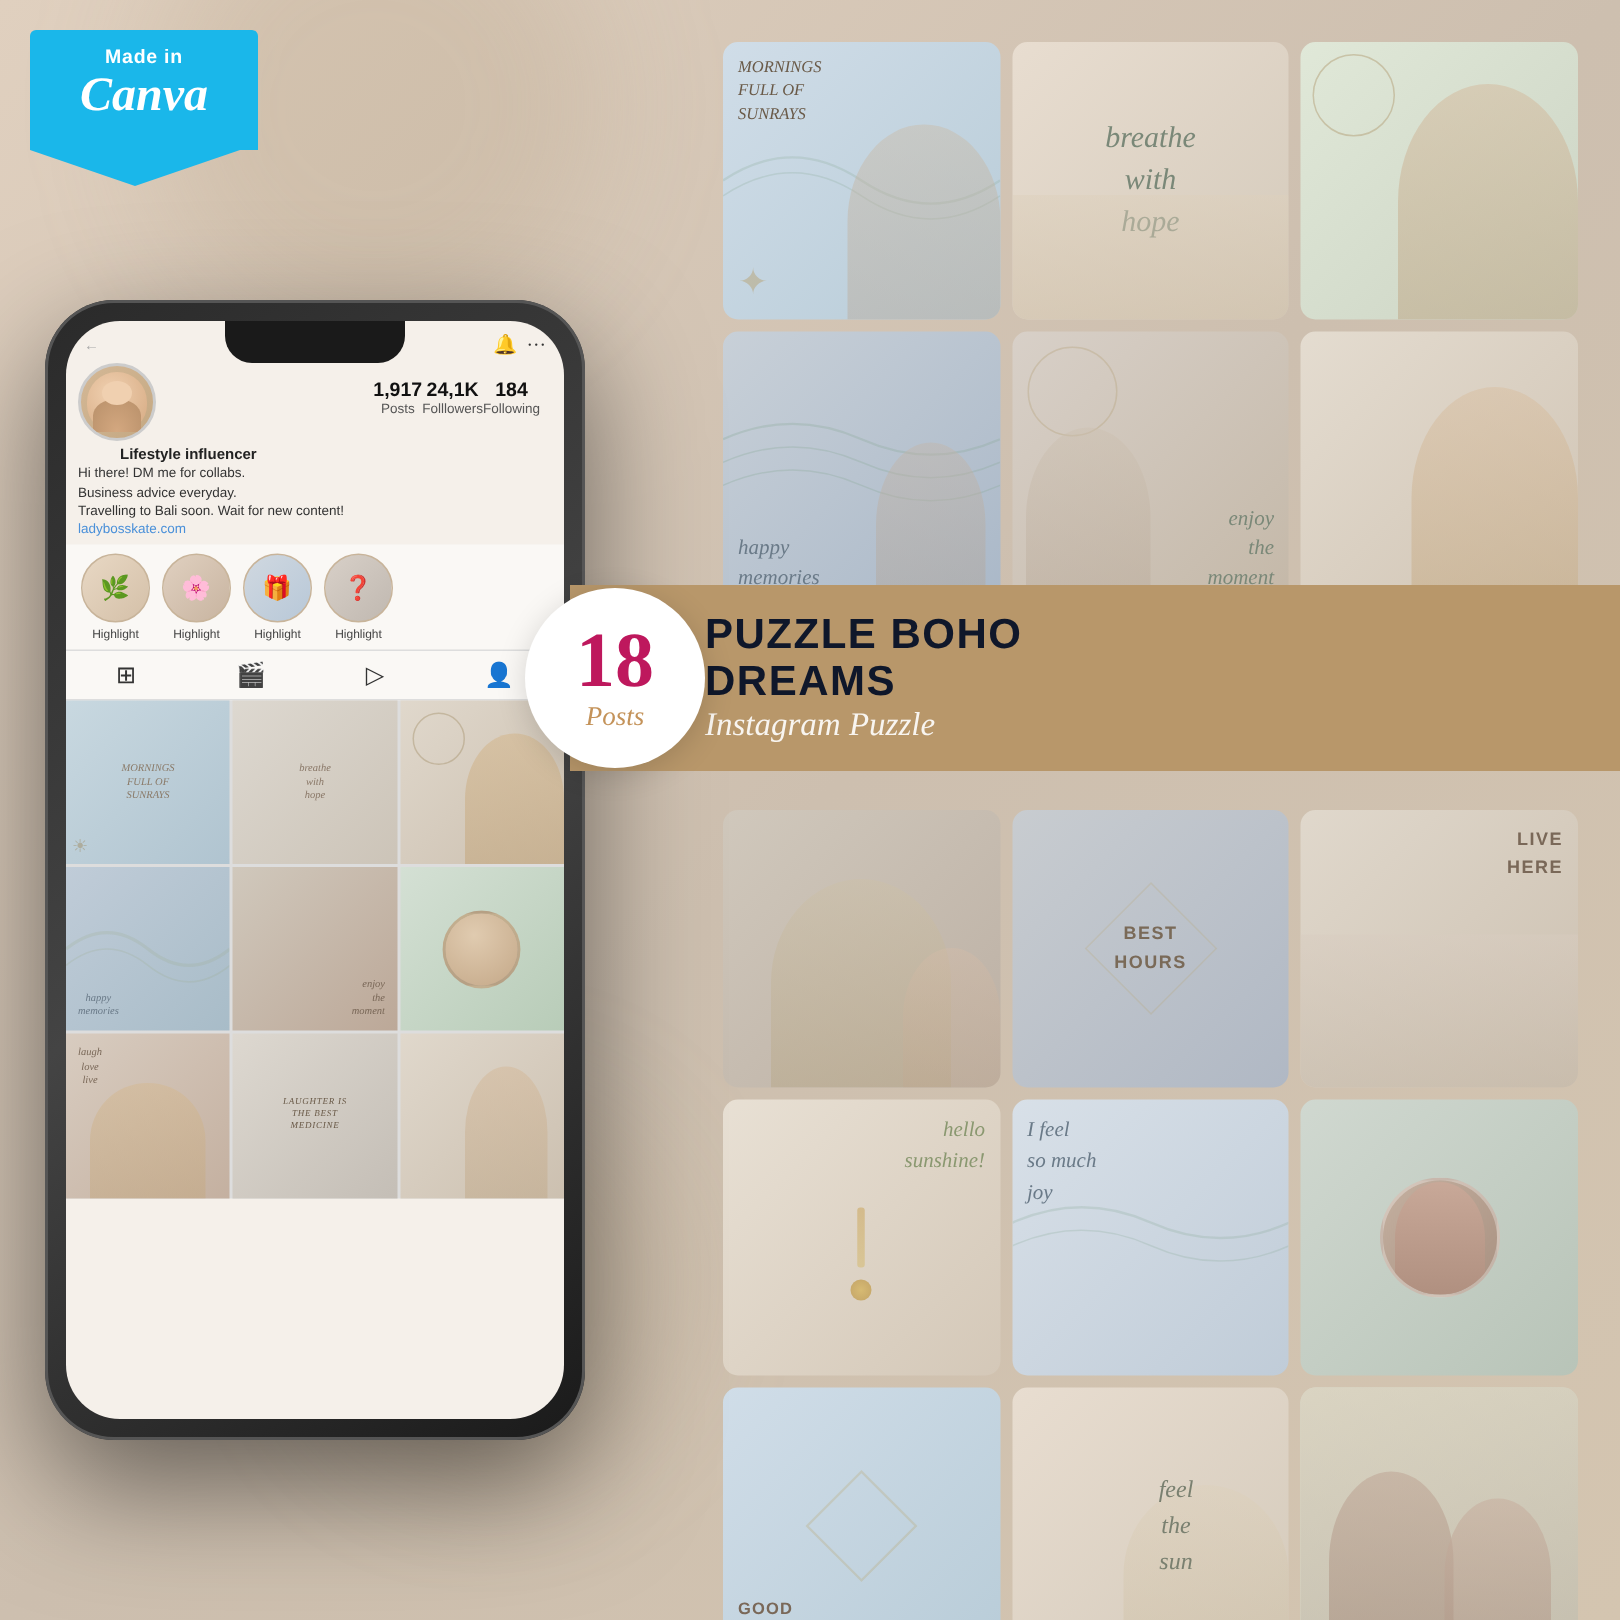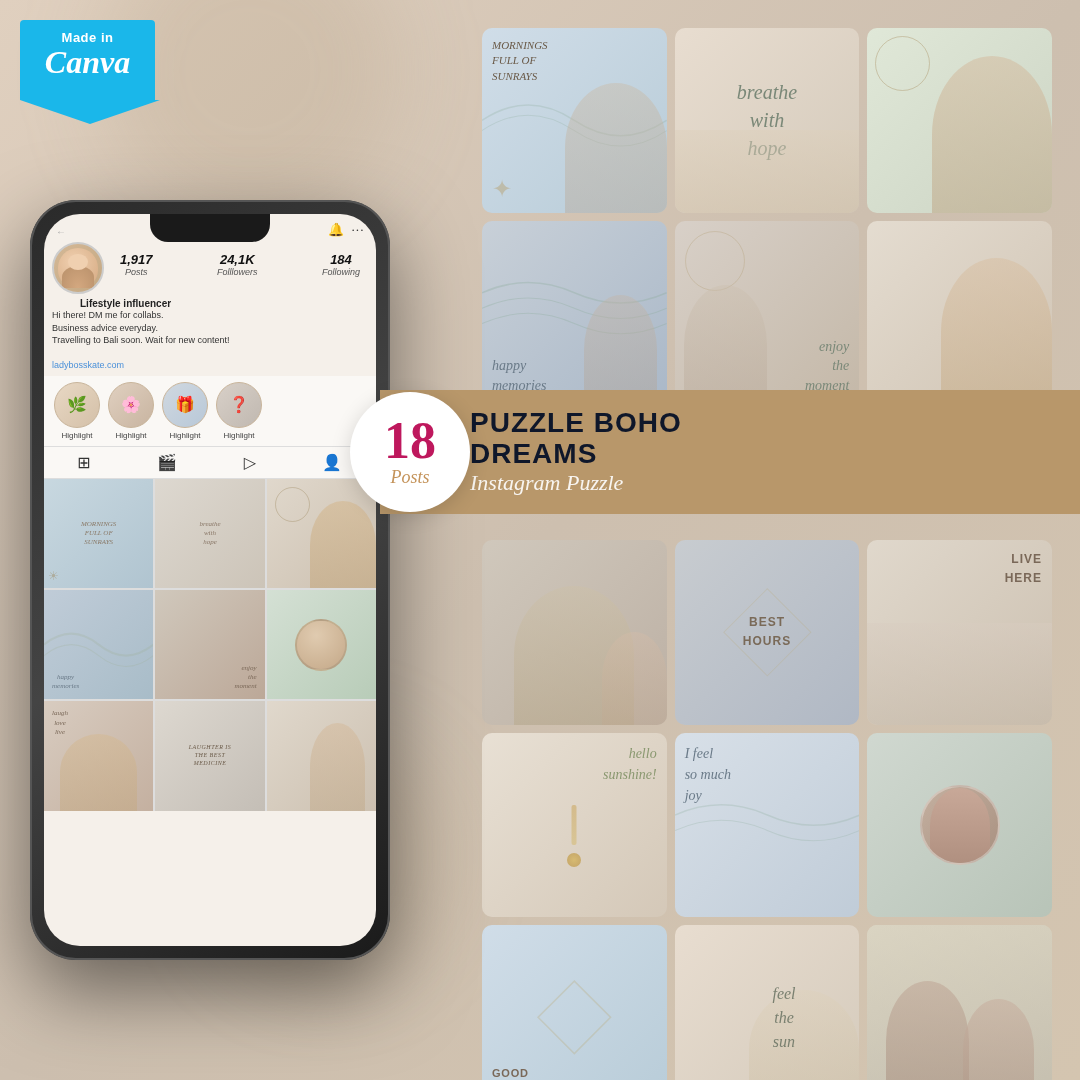--- a/index.html
+++ b/index.html
@@ -25,21 +25,21 @@
       border-radius: 50%;
       background: rgba(180,160,130,0.25);
       filter: blur(40px);
     }
 
     
     .canva-badge {
       position: absolute;
       top: 20px;
       left: 20px;
-      width: 135px;
+      width: 152px;
       z-index: 10;
     }
     .canva-badge-inner {
       background: #1ab7ea;
       color: white;
       padding: 10px 14px 20px 14px;
       border-radius: 4px 4px 0 0;
       text-align: center;
       position: relative;
     }
@@ -152,21 +152,20 @@
     .insta-bio .desc {
       font-size: 9px;
       color: #333;
       line-height: 1.4;
       font-family: sans-serif;
     }
     .insta-bio .link {
       font-size: 9px;
       color: #4a90d9;
       font-family: sans-serif;
-      margin-top: 13px;
     }
 
     
     .highlights-row {
       display: flex;
       gap: 8px;
       padding: 6px 10px;
       background: #faf8f5;
     }
     .highlight-item {
@@ -384,21 +383,21 @@
         <span class="dots-icon">···</span>
       </div>
 
       <div class="profile-header-row">
         <div class="insta-avatar">
           <div class="avatar-face">
             <div style="position:absolute;bottom:0;left:50%;transform:translateX(-50%);width:32px;height:22px;background:radial-gradient(ellipse at 50% 100%, #d4a880, #b8906a);border-radius:50% 50% 0 0;"></div>
             <div style="position:absolute;top:6px;left:50%;transform:translateX(-50%);width:20px;height:16px;background:#f0d0b0;border-radius:50%;"></div>
           </div>
         </div>
-        <div class="insta-stats" style="flex:1;display:flex;justify-content:space-between;font-style:italic;">
+        <div class="insta-stats" style="flex:1;display:flex;justify-content:flex-end;">
           <div class="insta-stat">
             <div class="num">1,917</div>
             <div class="lbl">Posts</div>
           </div>
           <div class="insta-stat">
             <div class="num">24,1K</div>
             <div class="lbl">Folllowers</div>
           </div>
           <div class="insta-stat">
             <div class="num">184</div>

